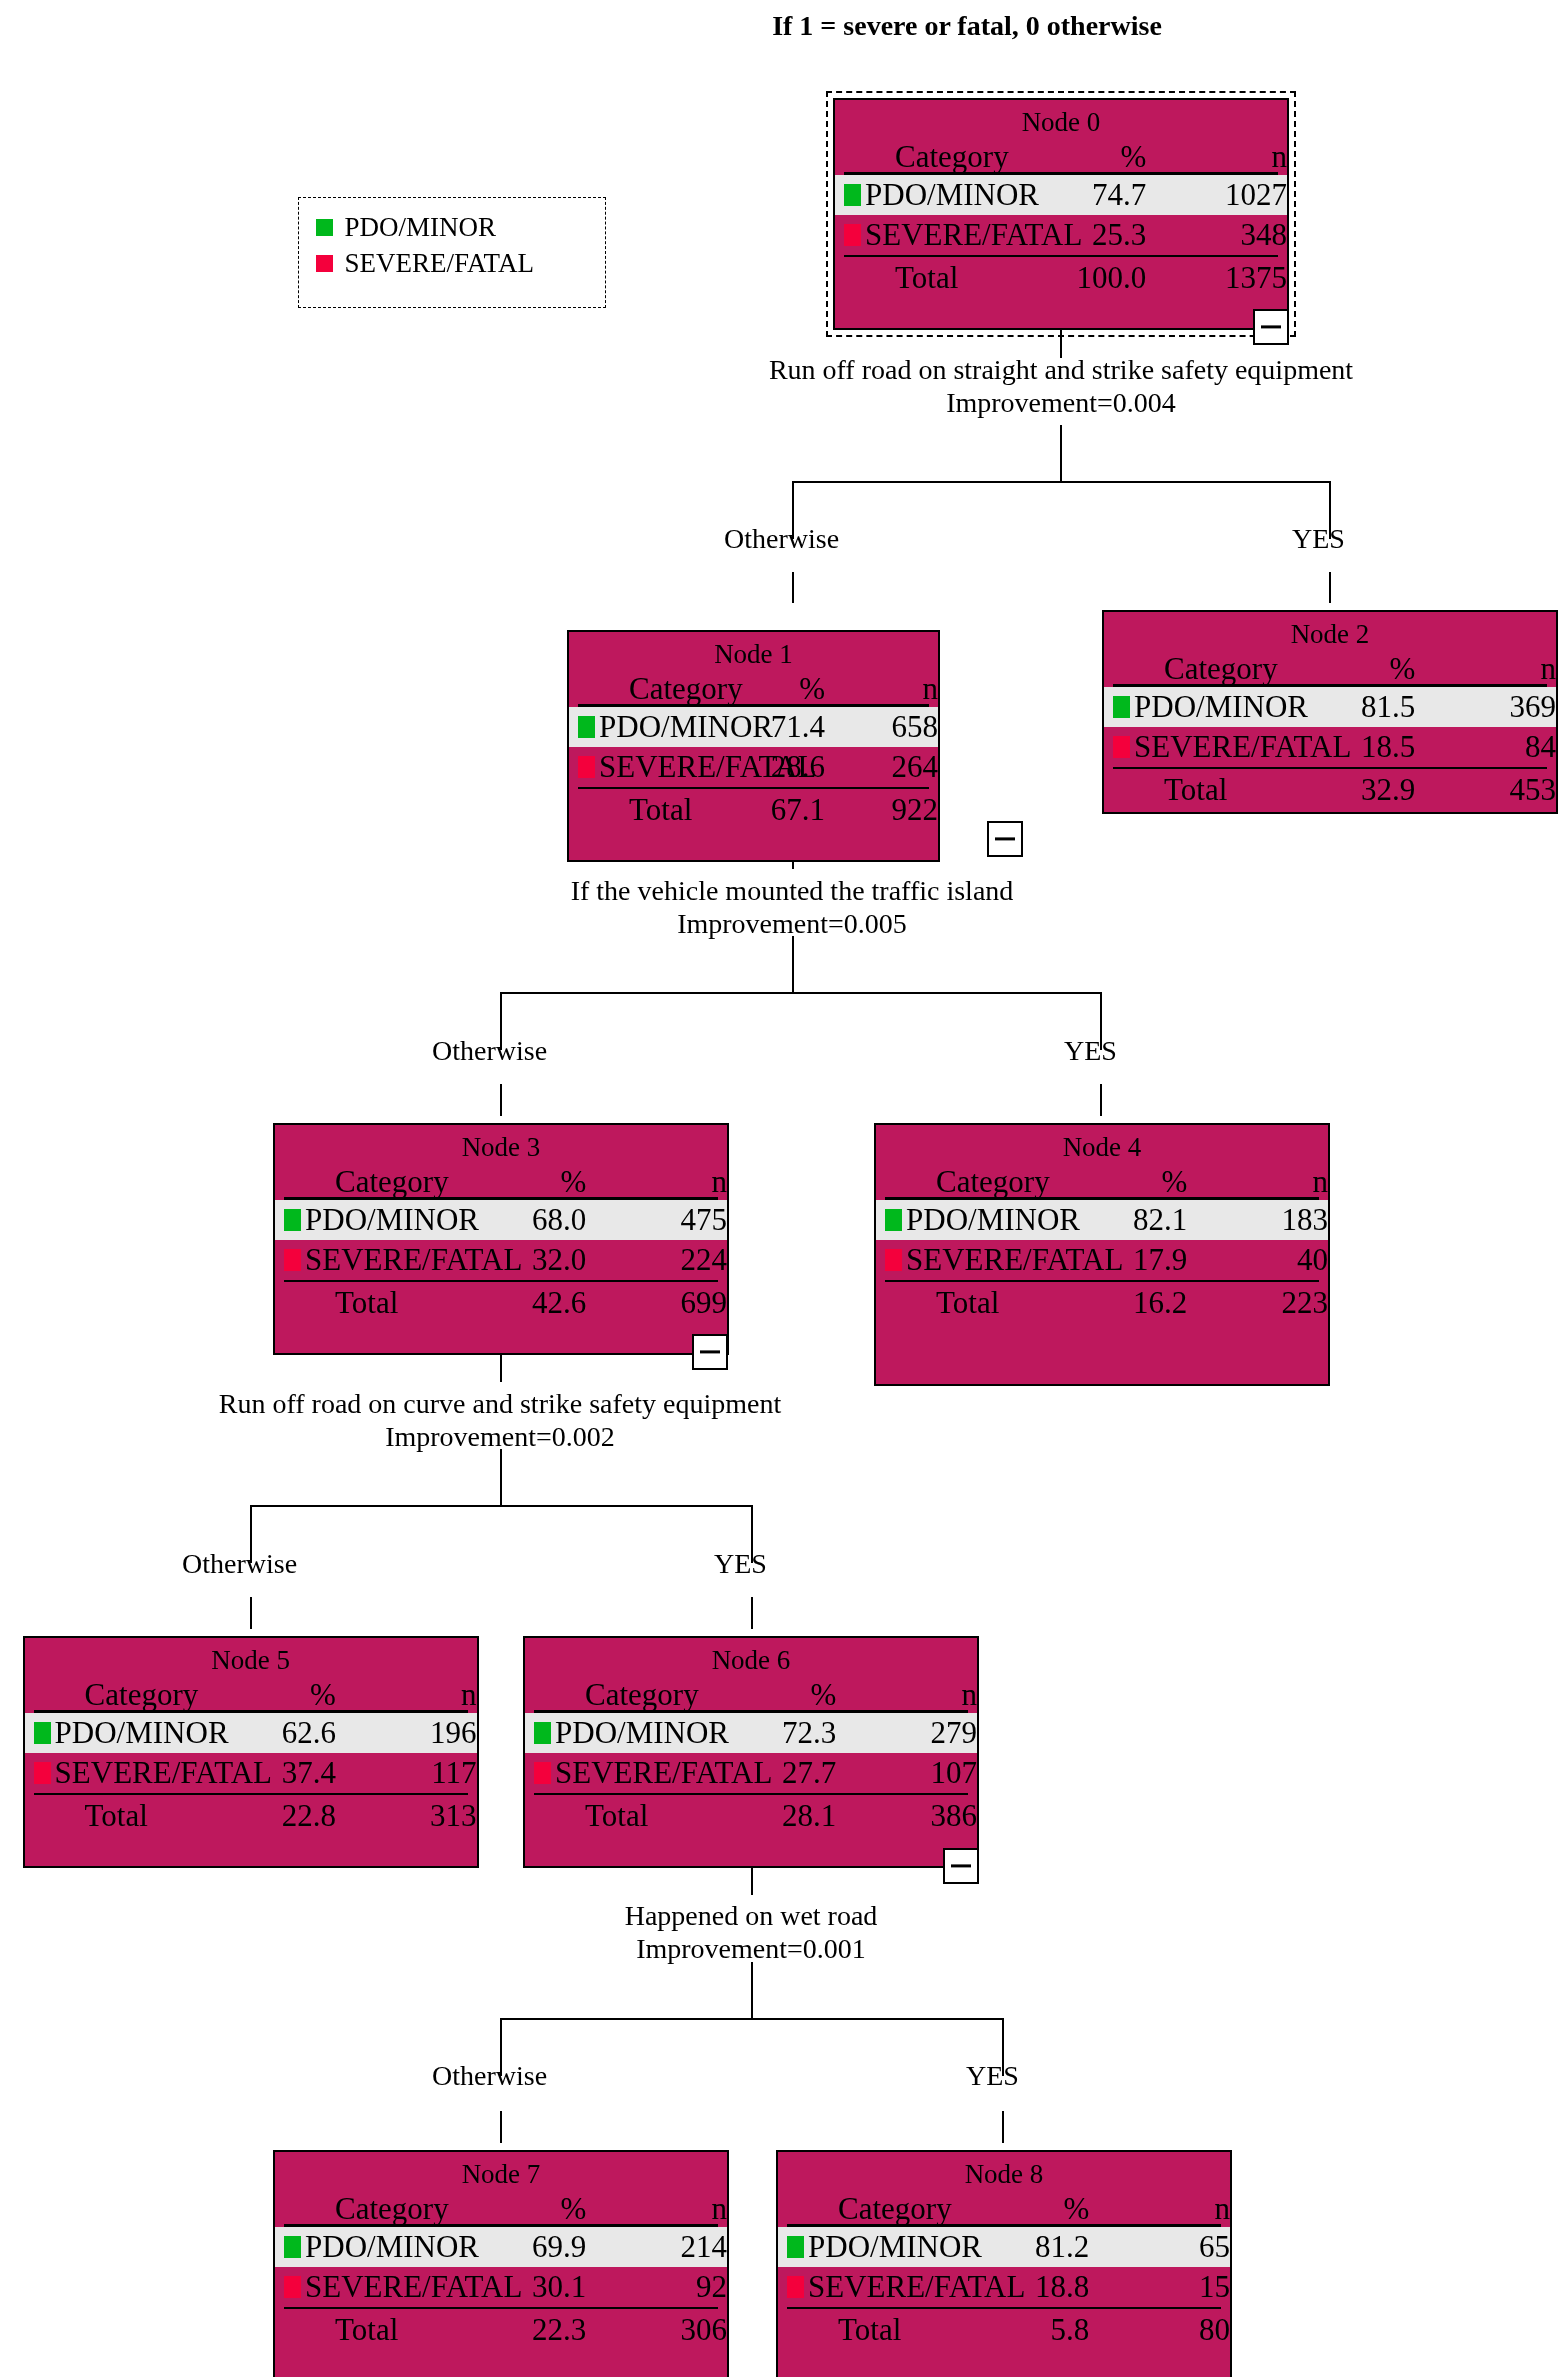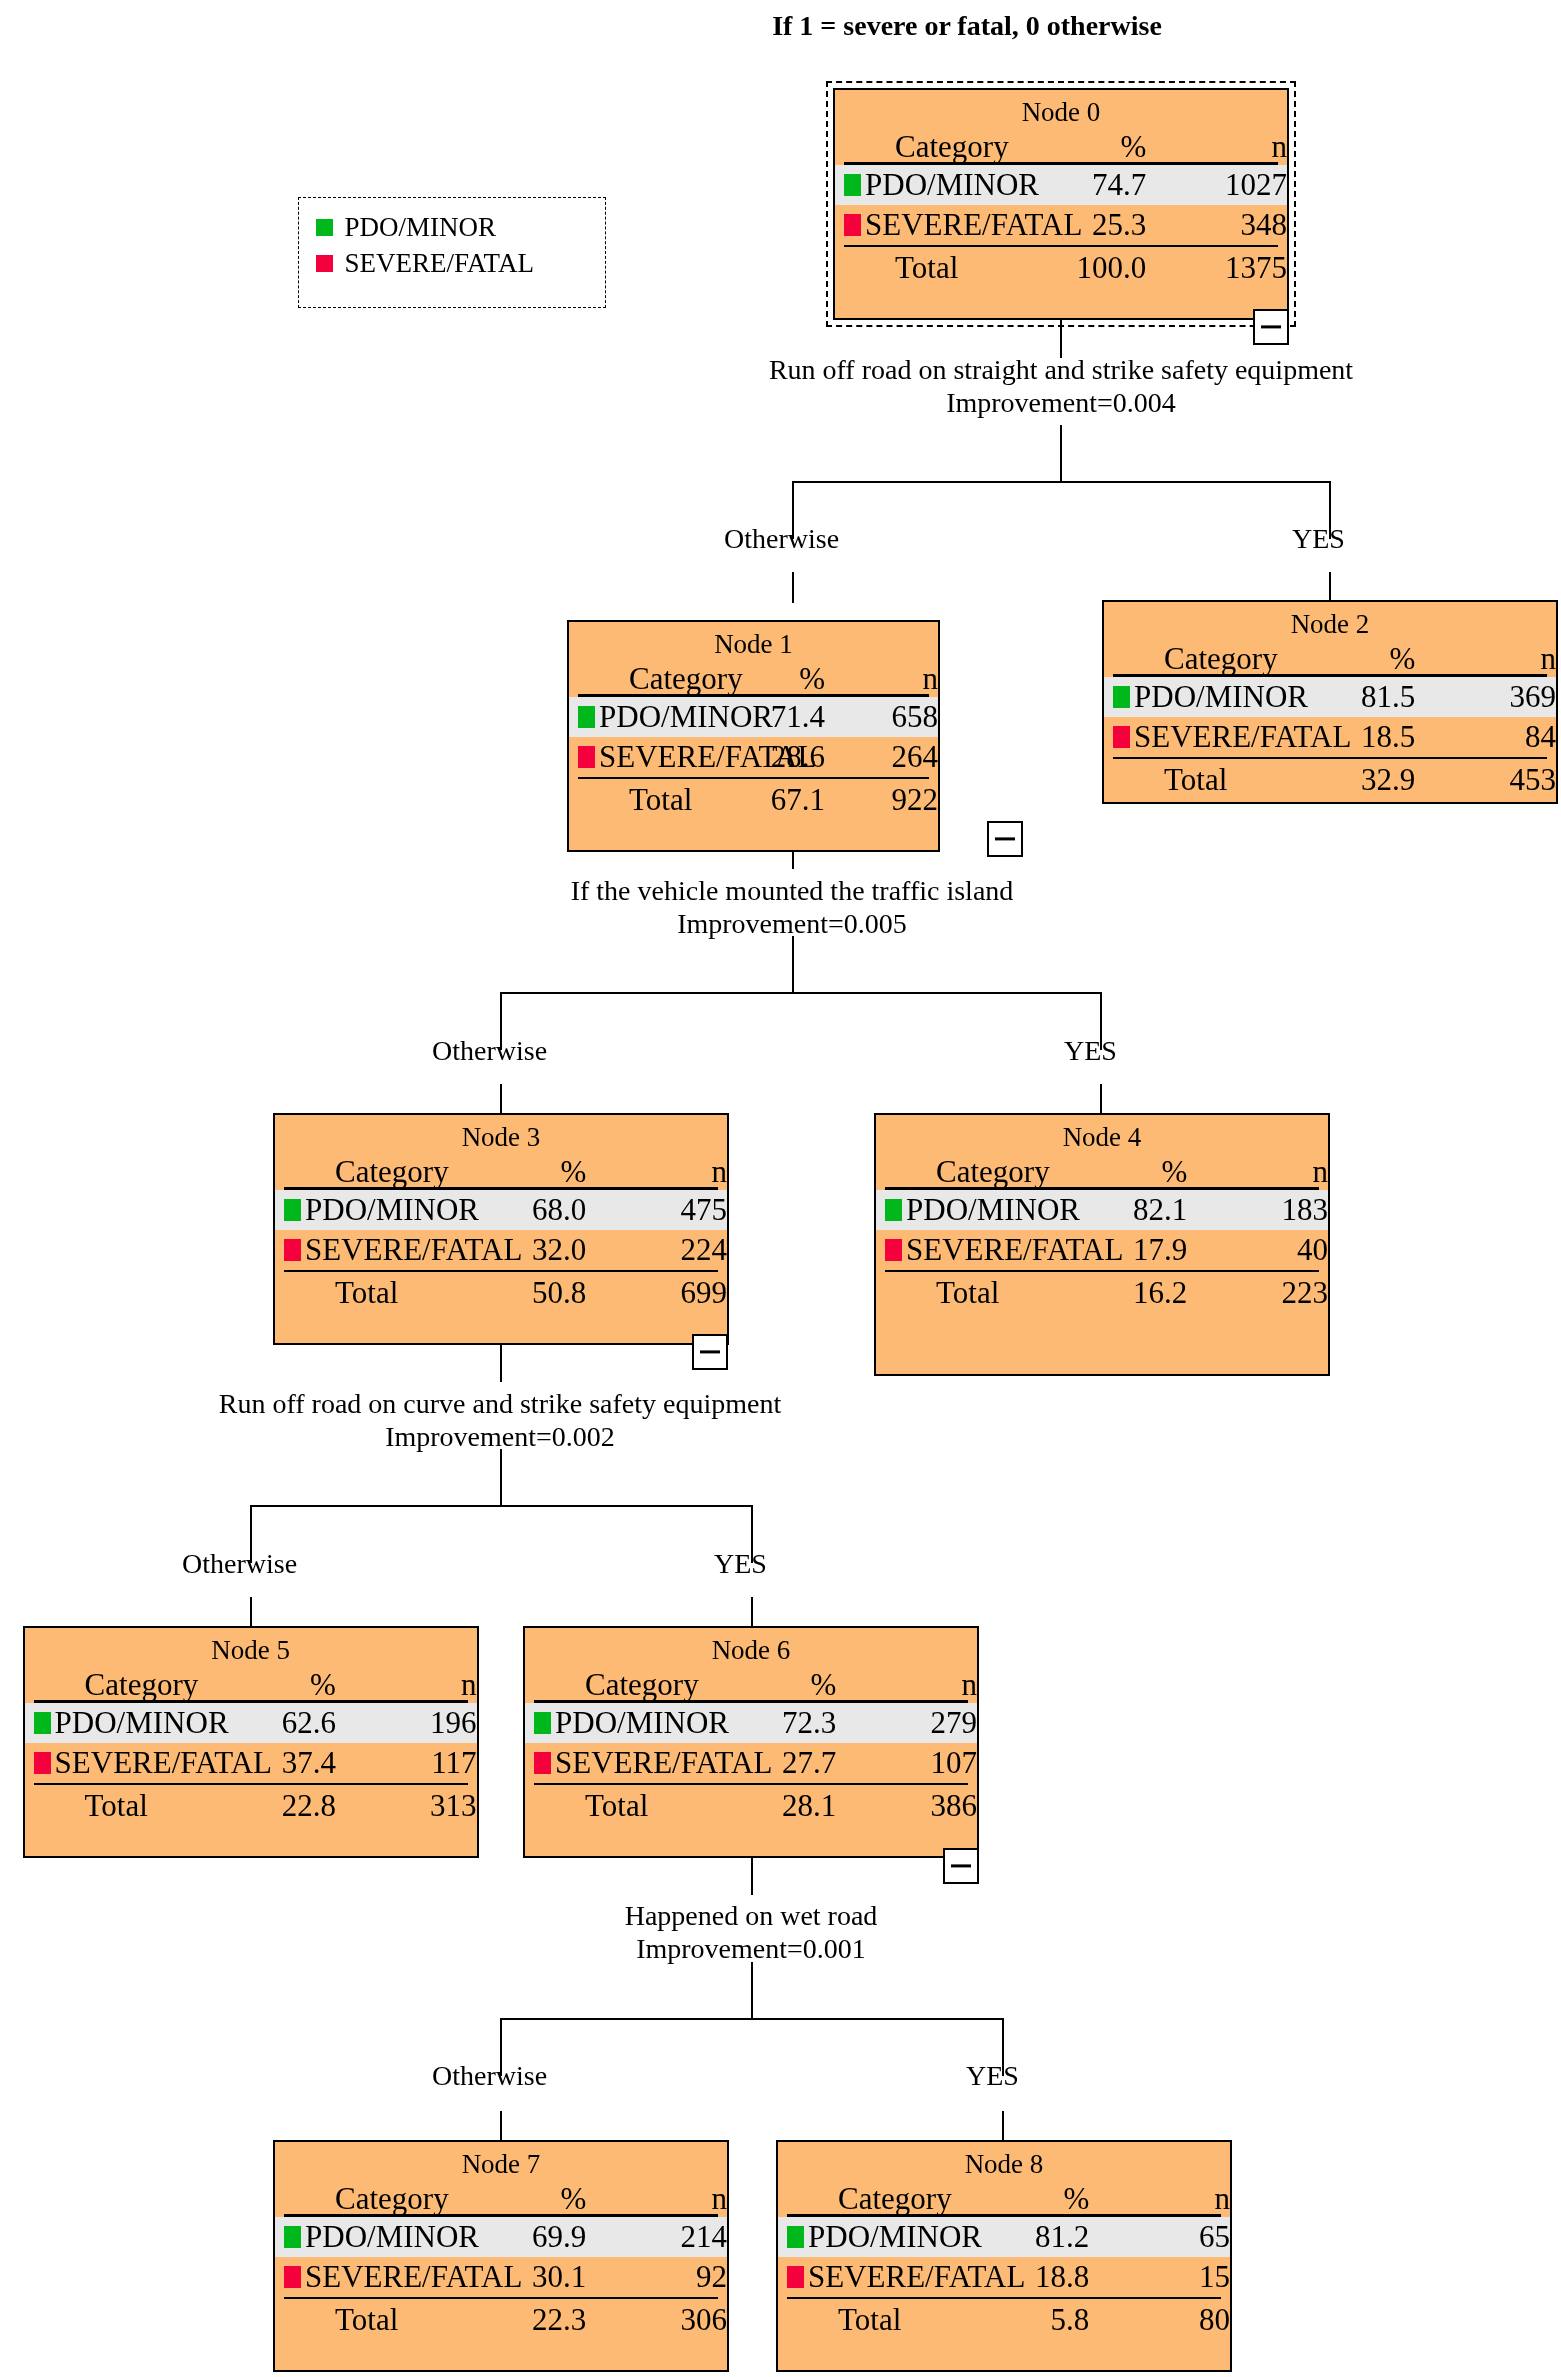--- a/index.html
+++ b/index.html
@@ -20,21 +20,21 @@
   .legend{
     border:1.9px dashed #000;background:#fff;
     box-sizing:border-box;padding:11.6px 17px;
   }
   .legend-row{display:flex;align-items:center;height:36px;white-space:nowrap;}
   .legend-swatch{width:17px;height:17px;margin-right:11.6px;flex:0 0 auto;display:block;}
   .legend-label{font-size:27px;line-height:1;}
 
   
   .node{
-    box-sizing:border-box;background:#fdba74;border:2.6px solid #000;
+    box-sizing:border-box;background:#be185d;border:2.6px solid #000;margin-top:10px;
   }
   .node.selected{
     outline:2.6px dashed #000;outline-offset:5.2px;
   }
   .node-title{
     text-align:center;font-size:27px;line-height:1;
     padding:9px 0 5.2px 0;
   }
   table.node-table{
     width:100%;border-collapse:collapse;table-layout:fixed;
@@ -326,21 +326,21 @@
       <td class="c-n">224</td>
     </tr>
     <tr class="rule-row">
           <td colspan="4">
             <div class="rule"></div>
           </td>
         </tr>
     <tr class="total-row">
       <td class="c-swatchcell"></td>
       <td class="c-cat">Total</td>
-      <td class="c-pct">50.8</td>
+      <td class="c-pct">42.6</td>
       <td class="c-n">699</td>
     </tr>
   </tbody>
     </table>
 </div>
 <div class="collapse-btn abs" style="left:692px;top:1334px;"></div>
 
 <div class="node abs" style="left:874px;top:1113px;width:456px;height:263px;">
   <div class="node-title">Node 4</div>
   <table class="node-table">

